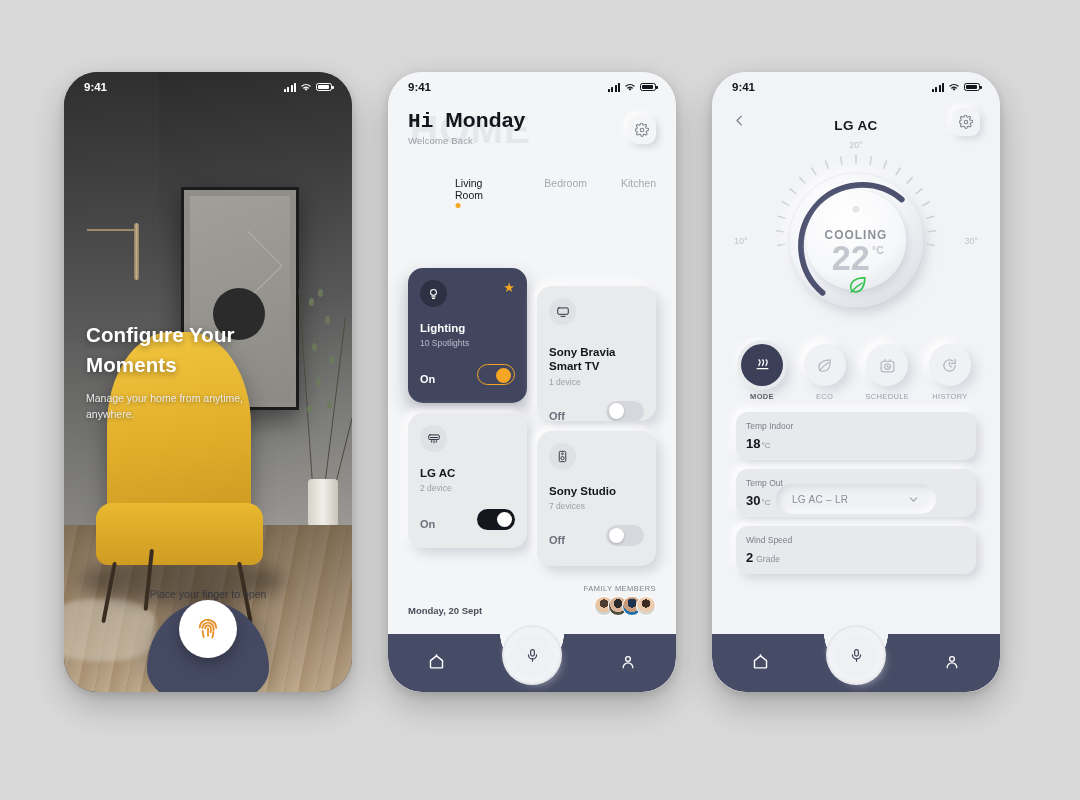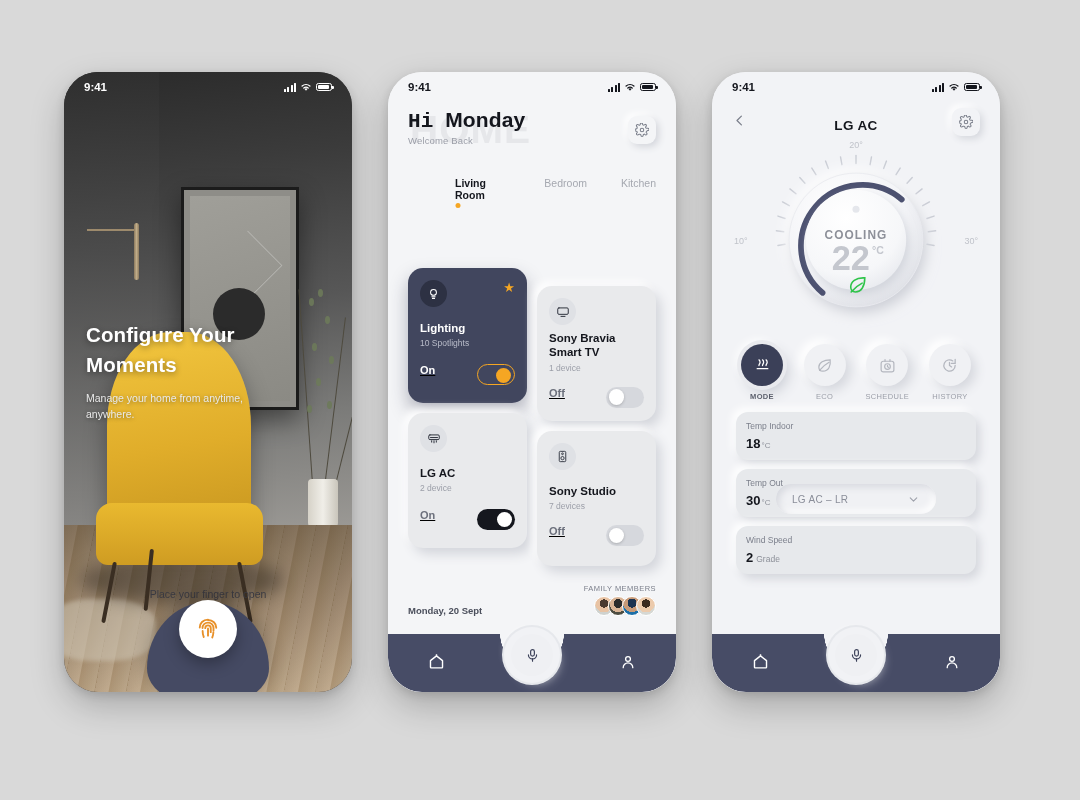--- a/index.html
+++ b/index.html
@@ -121,21 +121,21 @@
   .ecard { flex:1; height:74px; border-radius:13px; padding:9px 11px; position:relative;
     background:#eceef1; box-shadow:4px 5px 10px #d5d7dd, -4px -4px 9px #ffffff; overflow:hidden; }
   .ec-t { font-size:10px; font-weight:bold; color:#14161d; }
   .ec-pct { font-size:16px; font-weight:bold; color:#1ed760; margin-top:3px; }
   .ec-kwh { font-size:8px; color:#9b9ea8; margin-top:2px; }
   .bolt { position:absolute; right:6px; top:9px; font-size:34px; line-height:1; color:#ffe000;
     filter: drop-shadow(0 2px 3px rgba(180,160,0,.35)); }
 
   .rooms { display:flex; padding:13px 20px 0 20px; font-size:10.5px; }
   .room { color:#a5a8b0; }
-  .room.active { color:#14161d; font-weight:bold; position:relative;padding-left:47px; }
+  .room.active { color:#14161d; font-weight:normal; position:relative;padding-left:47px; }
   .room.active::after { content:""; position:absolute; left:50%; transform:translateX(-50%);
     bottom:-7px; width:5px; height:5px; border-radius:50%; background:#f5a623; }
   .room:nth-child(2) { margin-left:36px; }
   .room:nth-child(3) { margin-left:34px; }
 
   .grid2 { position:absolute; left:20px; right:20px; top:196px; height:300px;
     display:grid; grid-template-columns:1fr 1fr; column-gap:10px; }
   .col { display:flex; flex-direction:column; }
   .dev {
     border-radius:15px; padding:12px 12px 10px 12px; position:relative; margin-bottom:10px;
@@ -144,21 +144,21 @@
   .dev.darkc { background:#41465e; box-shadow:0 9px 18px rgba(40,45,70,.34); }
   .dev-ico { width:27px; height:27px; border-radius:50%; display:flex; align-items:center; justify-content:center; }
   .dev.light .dev-ico { background:#dfe1e5; }
   .dev.darkc .dev-ico { background:#2d3143; }
   .dev-name { font-size:11.5px; font-weight:bold; line-height:1.25; }
   .dev.light .dev-name { color:#14161d; }
   .dev.darkc .dev-name { color:#ffffff; }
   .dev-sub { font-size:8.5px; margin-top:3px; }
   .dev.light .dev-sub { color:#9b9ea8; }
   .dev.darkc .dev-sub { color:#b9bcc9; }
-  .dev-foot { display:flex; align-items:flex-start; justify-content:space-between;text-decoration:underline; }
+  .dev-foot { display:flex; align-items:flex-end; justify-content:space-between; }
   .dev-state { font-size:11px; font-weight:bold; }
   .dev.light .dev-state { color:#6c707c; }
   .dev.darkc .dev-state { color:#fff; }
   .sw { width:38px; height:21px; border-radius:11px; position:relative; }
   .sw .knob { position:absolute; top:2.6px; width:15.5px; height:15.5px; border-radius:50%; }
   .sw.on-orange { background:#41465e; border:1.4px solid #f5a623; }
   .sw.on-orange .knob { right:2.6px; background:#f5a623; }
   .sw.on-black { background:#15171e; }
   .sw.on-black .knob { right:2.6px; background:#fff; }
   .sw.off { background:#d6d8dd; }
@@ -414,21 +414,21 @@
 
       <div class="col" style="padding-top:18px">
 
         <div class="dev light" style="height:135px">
           <div class="dev-ico">
             <svg width="14" height="14" viewBox="0 0 24 24" fill="none" stroke="#2e323d" stroke-width="1.7" stroke-linecap="round">
               <rect x="3" y="5" width="18" height="11" rx="2"></rect>
                   <path d="M8.5 19.5h7"></path>
             </svg>
           </div>
-          <div style="margin-top:6px">
+          <div style="margin-top:20px">
             <div class="dev-name">Sony Bravia Smart TV</div>
             <div class="dev-sub">1 device</div>
           </div>
           <div class="dev-foot" style="margin-top:14px">
             <span class="dev-state">Off</span>
             <span class="sw off">
                   <span class="knob"></span>
                 </span>
           </div>
         </div>

